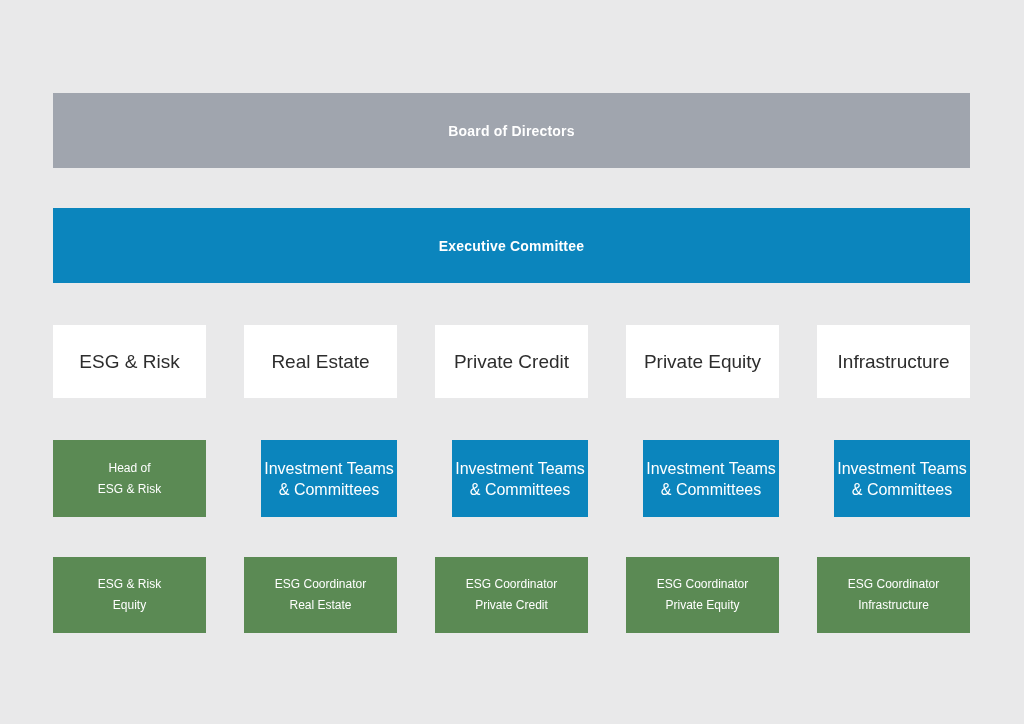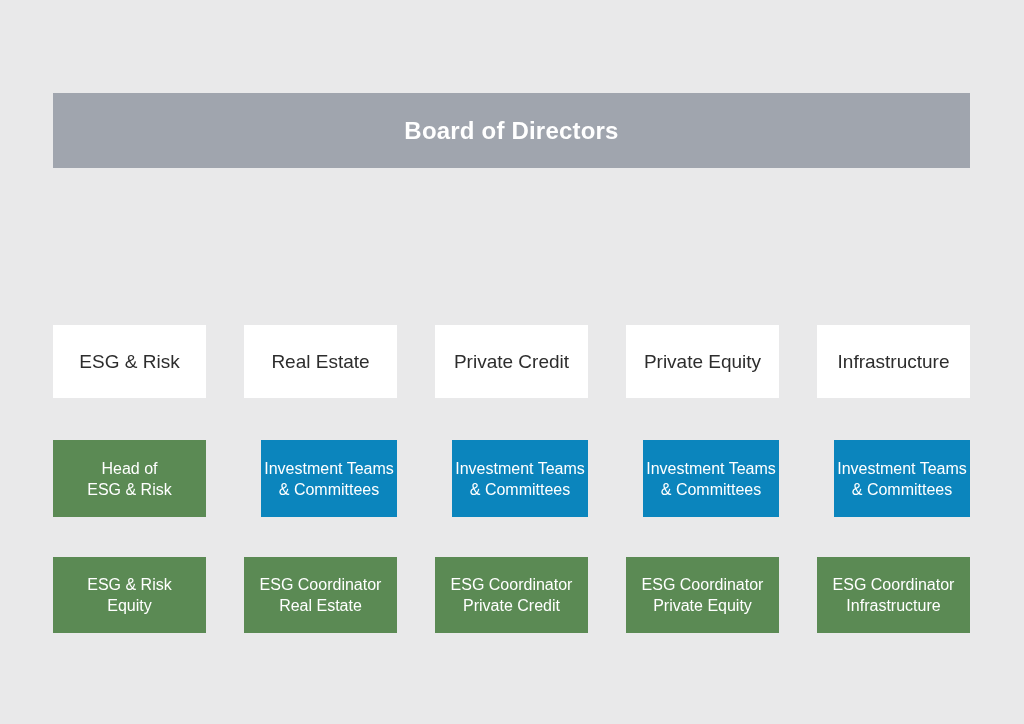--- a/index.html
+++ b/index.html
@@ -16,21 +16,21 @@
   }
   .bar {
     position: absolute;
     left: 53px;
     width: 917px;
     height: 75px;
     display: flex;
     align-items: center;
     justify-content: center;
     color: var(--textLight, #ffffff);
-    font-size: 24px;
+    font-size: 14px;
     font-weight: 700;
     letter-spacing: 0.2px;
   }
   .bar-board {
     top: 93px;
     background: var(--gray, #a0a5ae);
   }
   .bar-exec {
     top: 208px;
     background: var(--blue, #0b85bd);
@@ -62,34 +62,37 @@
   .box-blue {
     background: var(--blue, #0b85bd);
     color: var(--textLight, #ffffff);
     font-size: 16px;
     line-height: 21px;
     margin-left: 17px;
   }
   .box-green {
     background: var(--green, #5b8a54);
     color: var(--textLight, #ffffff);
-    font-size: 16px;
+    font-size: 12px;
     line-height: 21px;
   }
   .line { display: block; }
 </style>
 </head>
 <body>
 
 <div id="canvas">
 
   <div class="bar bar-board">
     <span class="line">Board of Directors</span>
   </div>
 
+  <div class="bar bar-exec">
+    <span class="line">Executive Committee</span>
+  </div>
 
   <div class="row row-dept">
     <div class="box box-white">
       <span class="line">ESG &amp; Risk</span>
     </div>
     <div class="box box-white">
       <span class="line">Real Estate</span>
     </div>
     <div class="box box-white">
       <span class="line">Private Credit</span>

